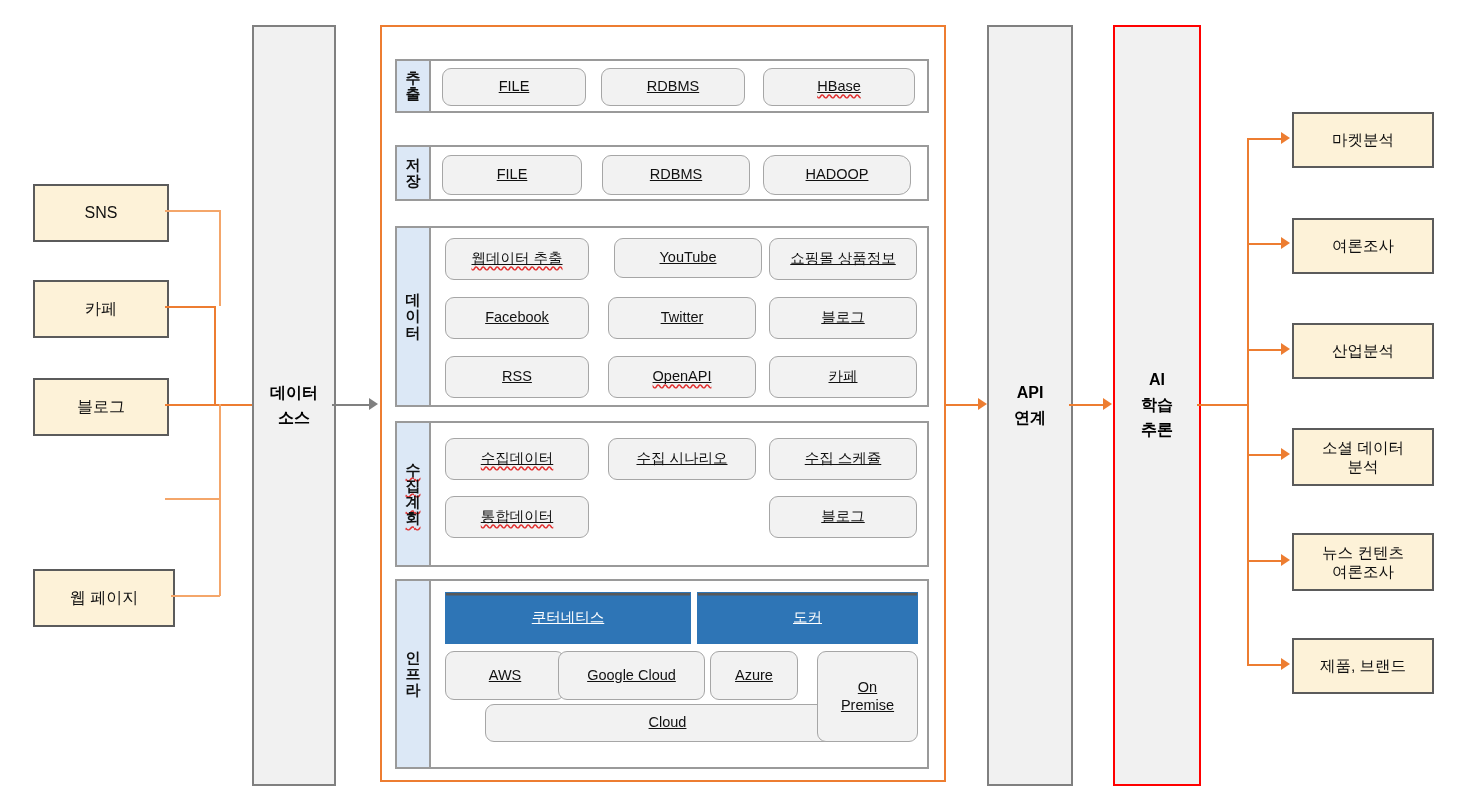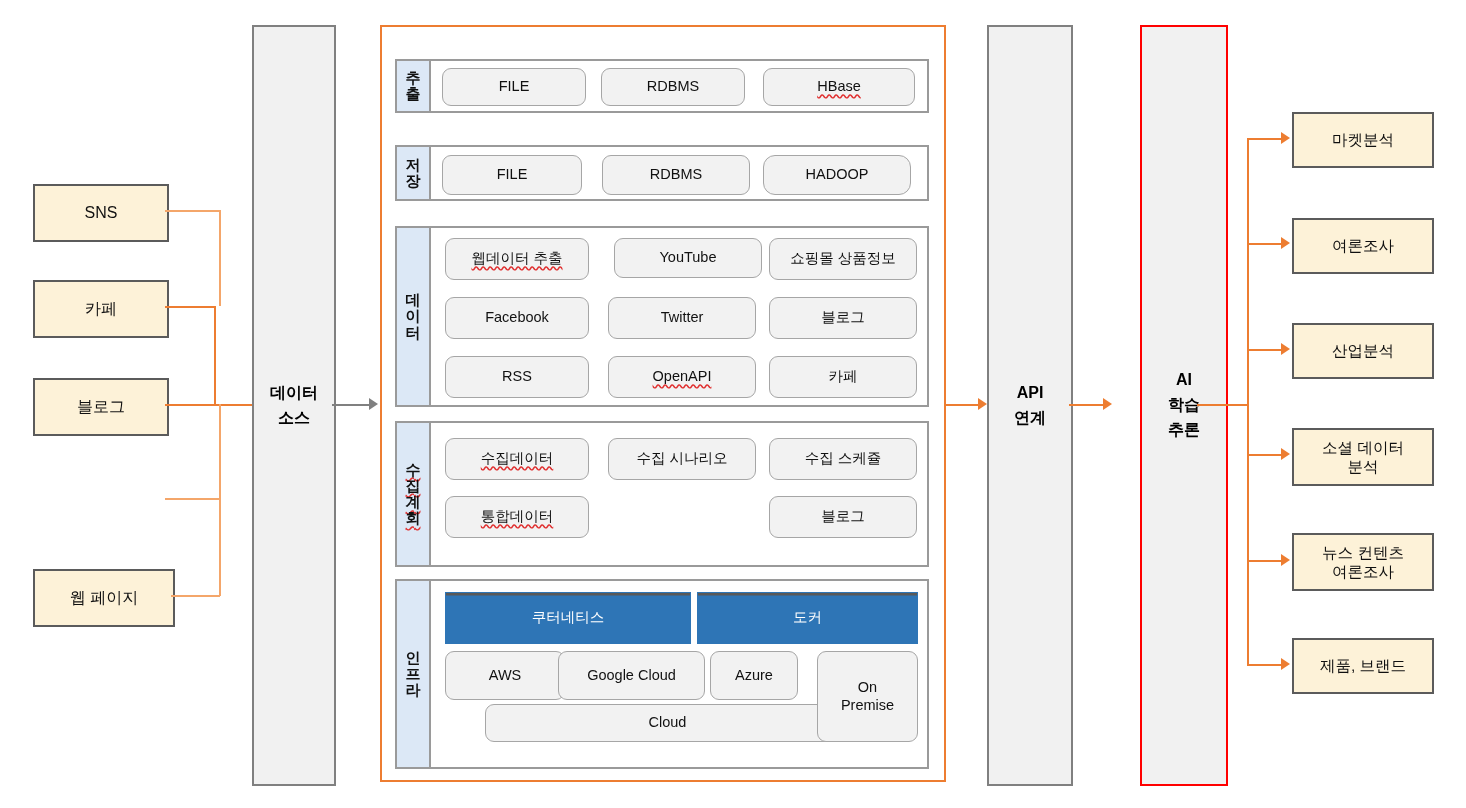--- a/index.html
+++ b/index.html
@@ -40,21 +40,21 @@
     position:absolute;
     background:#F1F1F1;
     border:2px solid #808080;
     display:flex;align-items:center;justify-content:center;
     text-align:center;
     font-weight:bold;
     font-size:16px;
     line-height:1.55;
     color:#000;
   }
-  .pillar.ai{border:2.5px solid #FF0000;font-weight:bold;margin-left:27px;}
+  .pillar.ai{border:2.5px solid #FF0000;font-weight:bold;}
   
   #center-panel{
     position:absolute;
     left:380px;top:25px;width:566px;height:757px;
     border:2.5px solid #ED7D31;
     background:#ffffff;
     box-sizing:border-box;
   }
   .section{
     position:absolute;
@@ -86,20 +86,21 @@
     position:absolute;
     background:#F2F2F2;
     border:1.6px solid #A6A6A6;
     border-radius:9px;
     display:flex;align-items:center;justify-content:center;
     font-size:14.5px;
     color:#111;
     text-align:center;
     line-height:1.2;
     box-sizing:border-box;
+    text-decoration:underline;
   }
   .chip.blue{
     background:#2E75B6;
     border:1.5px solid #2E75B6;
     border-radius:0;
     color:#ffffff;
     box-shadow:inset 0 2.5px 0 0 #595959;
   }
   .spell{
     text-decoration: underline wavy #E03030;

